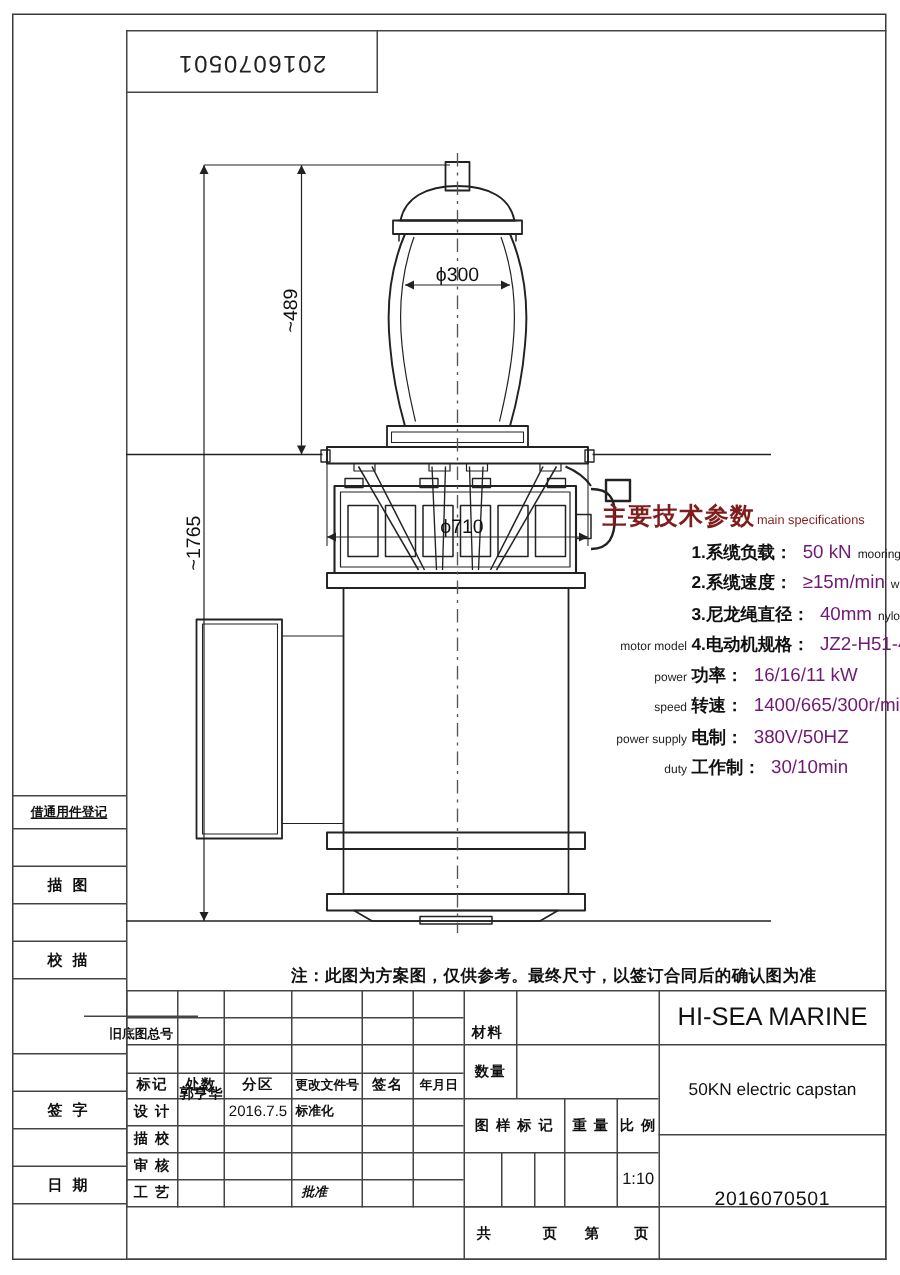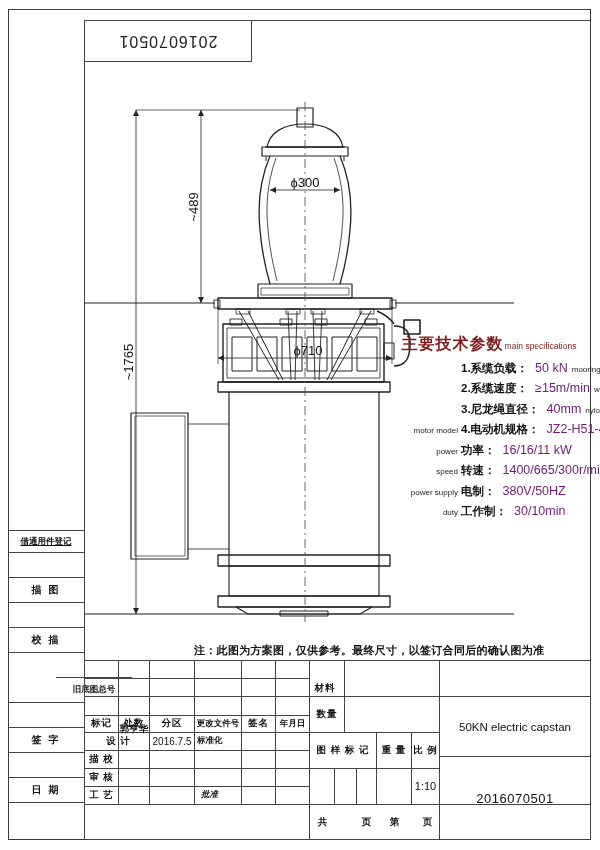--- a/index.html
+++ b/index.html
@@ -312,21 +312,21 @@
       <div class="gline" style="left:505.7px;top:0;width:1.3px;height:180px;"></div>
       <div class="gline" style="left:0;top:178.7px;width:507px;height:1.3px;"></div>
 
       <div class="cell" style="left:1px;top:55px;width:33px;height:17px;">标记</div>
       <div class="cell" style="left:35px;top:55px;width:30px;height:17px;">处数</div>
       <div class="cell" style="left:66px;top:55px;width:44px;height:17px;">分区</div>
       <div class="cell" style="left:111px;top:55px;width:46px;height:17px;font-size:8.5px;letter-spacing:0;">更改文件号</div>
       <div class="cell" style="left:158px;top:55px;width:33px;height:17px;">签名</div>
       <div class="cell" style="left:192px;top:55px;width:33px;height:17px;font-size:8.5px;letter-spacing:0;">年月日</div>
 
-      <div class="cell" style="left:18px;top:72px;width:33px;height:18px;">设  计</div>
+      <div class="cell" style="left:1px;top:72px;width:33px;height:18px;">设  计</div>
       <div class="cell val" style="left:35px;top:60px;width:30px;height:18px;letter-spacing:0;font-weight:700;">郭亨华</div>
       <div class="cell val" style="left:66px;top:72px;width:44px;height:18px;font-size:10px;">2016.7.5</div>
       <div class="cell" style="left:111px;top:72px;width:46px;height:18px;font-size:8.5px;letter-spacing:0;justify-content:flex-start;padding-left:2px;">标准化</div>
       <div class="cell" style="left:158px;top:72px;width:33px;height:18px;"></div>
       <div class="cell" style="left:192px;top:72px;width:33px;height:18px;"></div>
 
       <div class="cell" style="left:1px;top:90px;width:33px;height:18px;">描  校</div>
 
       <div class="cell" style="left:1px;top:108px;width:33px;height:18px;">审  核</div>
 
@@ -344,20 +344,23 @@
 
       <div class="cell val" style="left:226px;top:108px;width:66px;height:36px;"></div>
       <div class="cell val" style="left:293px;top:108px;width:34px;height:36px;"></div>
       <div class="cell val" style="left:328px;top:108px;width:27px;height:36px;font-size:11px;">1:10</div>
 
       <div class="cell" style="left:228px;top:145px;width:22px;height:34px;">共</div>
       <div class="cell" style="left:272px;top:145px;width:22px;height:34px;">页</div>
       <div class="cell" style="left:300px;top:145px;width:22px;height:34px;">第</div>
       <div class="cell" style="left:333px;top:145px;width:22px;height:34px;">页</div>
 
+      <div class="brand" style="left:356px;top:0px;width:150px;height:36px;">
+        <span class="b1">HI-SEA MARINE</span>
+      </div>
       <div class="brand" style="left:356px;top:37px;width:150px;height:59px;">
         <span class="b2">50KN electric capstan</span>
       </div>
       <div class="brand" style="left:356px;top:97px;width:150px;height:82px;">
         <span class="b3">2016070501</span>
       </div>
 
     </div>
   </div>
 

